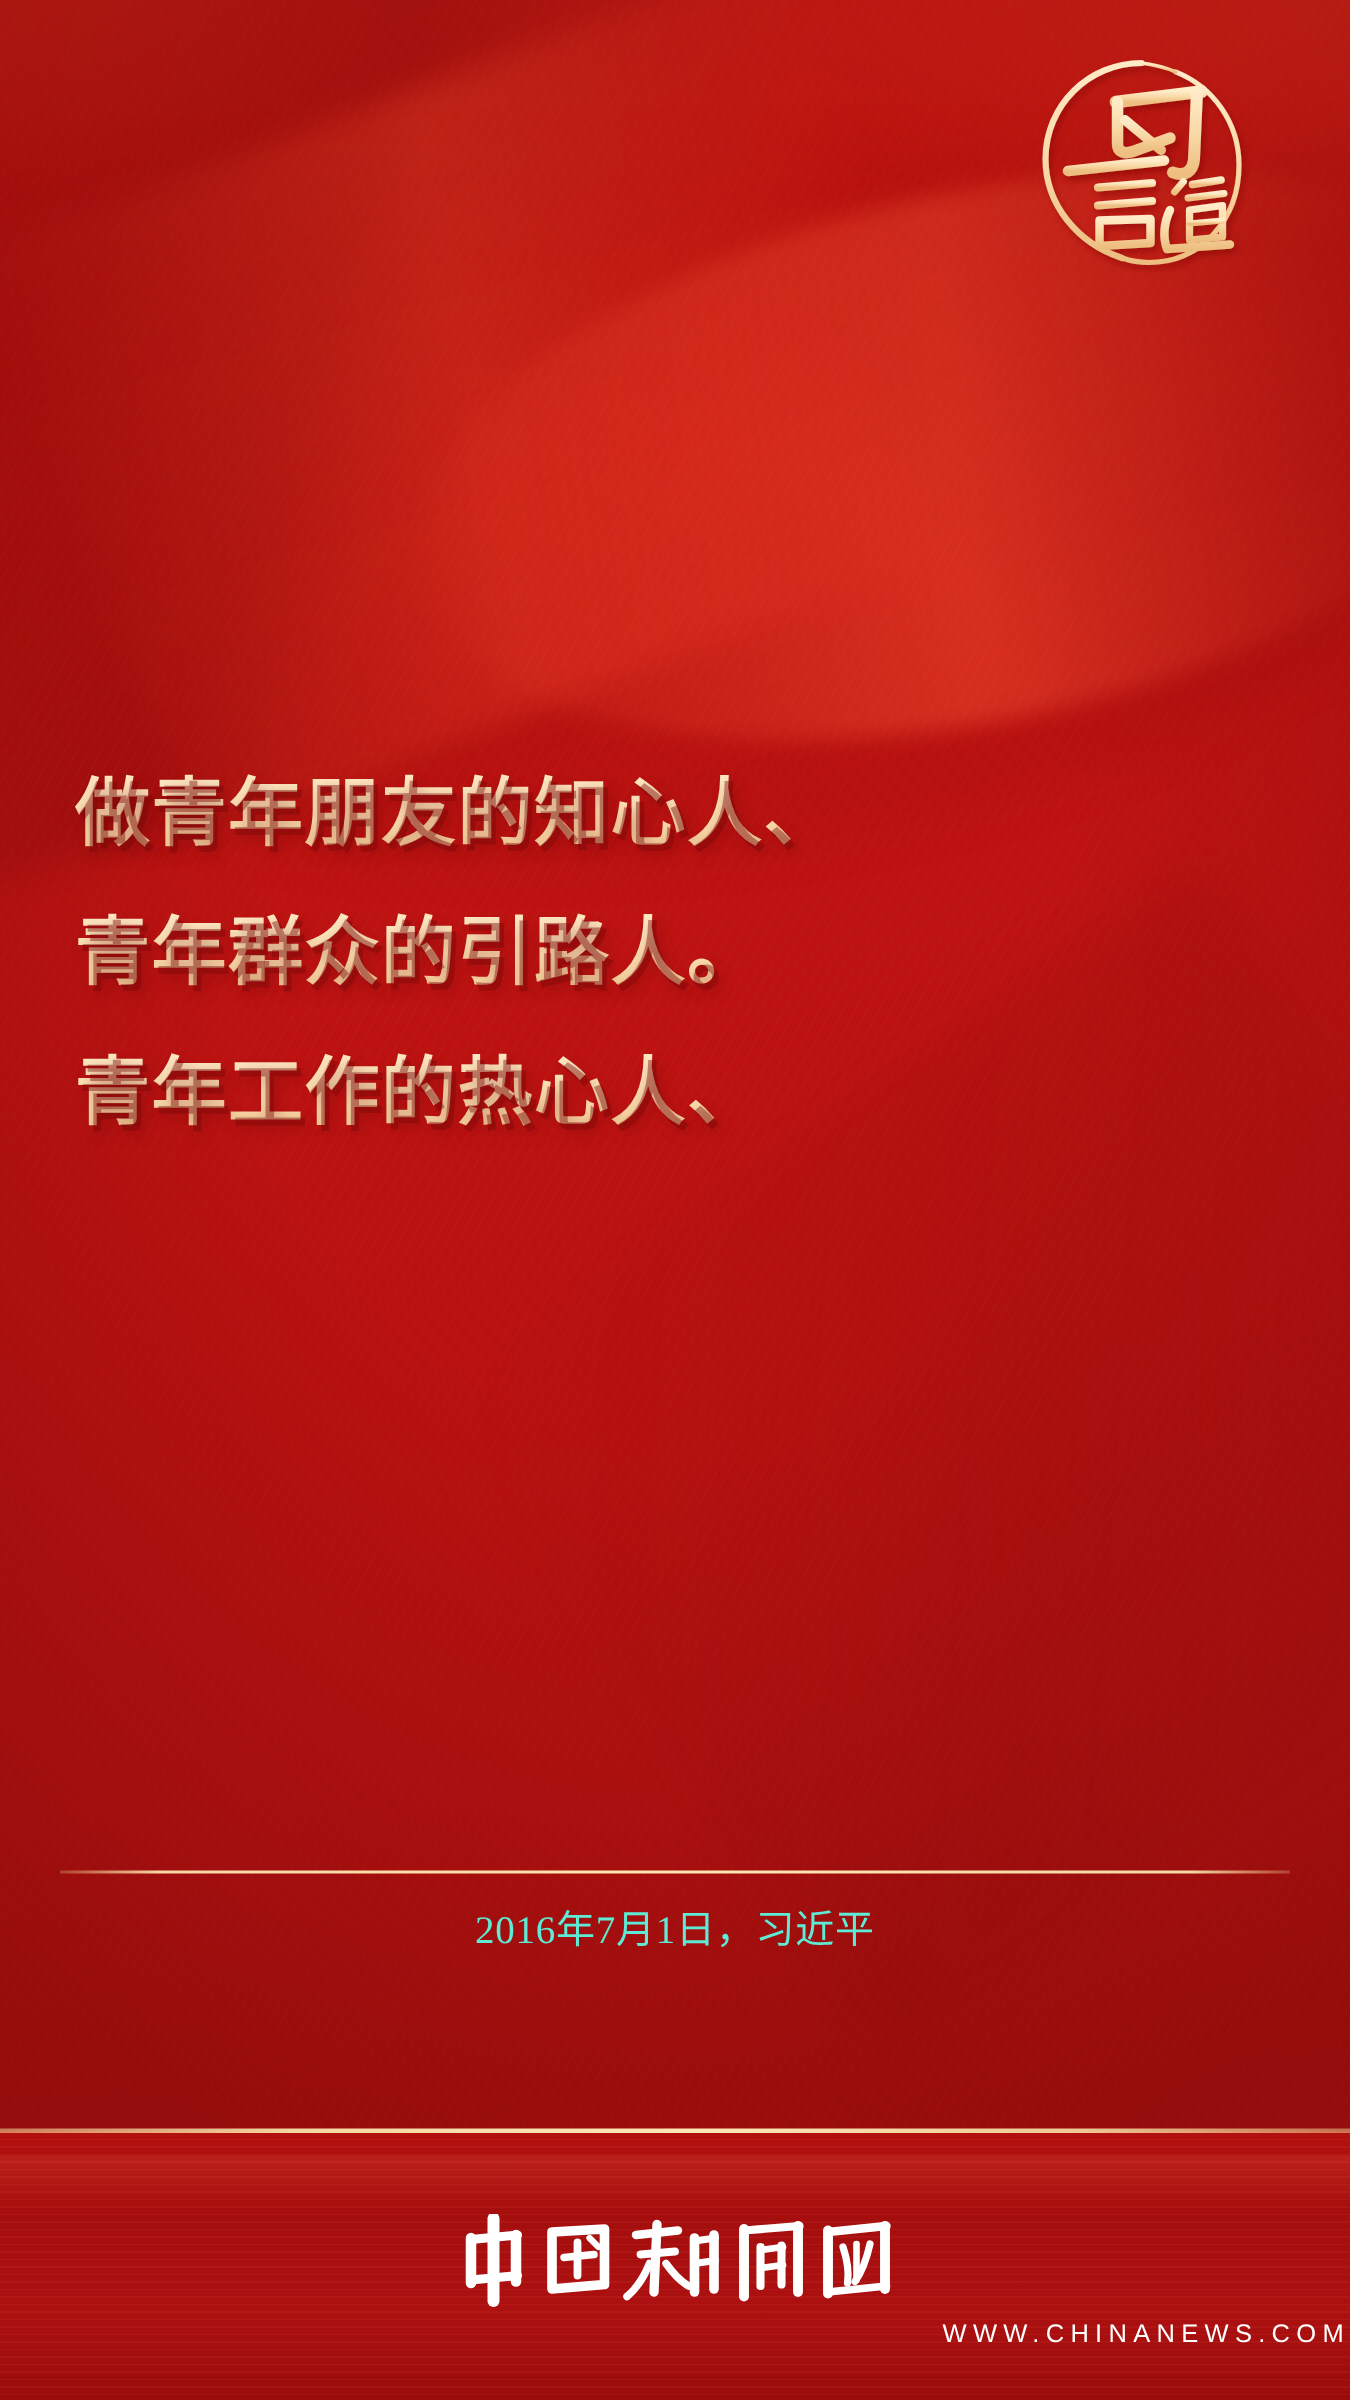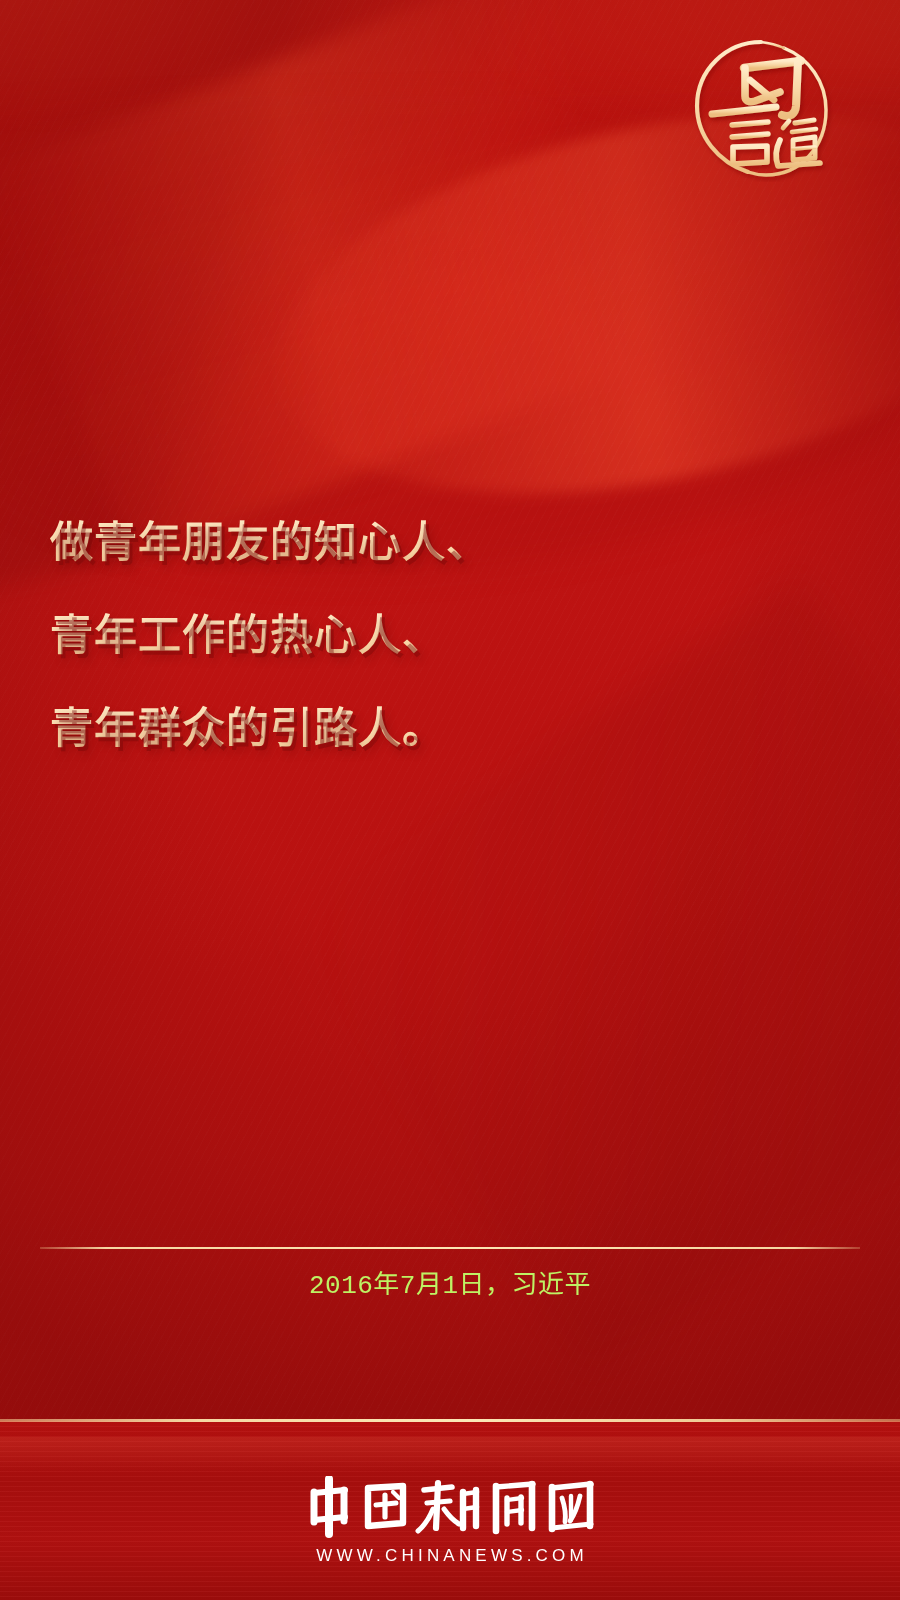--- a/index.html
+++ b/index.html
@@ -125,21 +125,21 @@
   
   .quote {
     position: absolute;
     left: 50px;
     top: 496px;
     width: 800px;
   }
   .quote-line {
     font-family: "Liberation Sans", "DejaVu Sans", sans-serif;
     font-weight: 700;
-    font-size: 43px;
+    font-size: 50px;
     line-height: 93px;
     letter-spacing: 1px;
     color: #FBDEB0;
     white-space: nowrap;
     text-shadow:
       3px 4px 0 rgba(120,8,8,0.42),
       5px 7px 9px rgba(110,6,6,0.30);
     background: linear-gradient(180deg, #FFF0D4 0%, #FBDFB2 46%, #F2C488 100%);
     -webkit-background-clip: text;
     background-clip: text;
@@ -163,25 +163,25 @@
 
   
   .attrib {
     position: absolute;
     left: 0;
     right: 0;
     top: 1266px;
     text-align: center;
   }
   .attrib-line {
-    font-family: Liberation Mono, monospace;
+    font-family: Liberation Serif, serif;
     font-size: 26px;
     line-height: 41px;
     letter-spacing: 0.5px;
-    color: #bef264;
+    color: #5eead4;
   }
 
   
   .footer-band {
     position: absolute;
     left: 0;
     right: 0;
     top: 1421px;
     height: 179px;
     background:
@@ -211,21 +211,21 @@
     left: 0; right: 0;
     top: 1437px;
     height: 34px;
     background: linear-gradient(180deg, rgba(255,120,90,0.16) 0%, rgba(255,120,90,0) 100%);
   }
 
   .brand {
     position: absolute;
     left: 0; right: 0;
     top: 1476px;
-    text-align: center;
+    text-align: right;
   }
   .brand-mark { display: block; margin: 0 auto; }
   .brand-url {
     margin-top: 8px;
     font-family: "Liberation Sans", "DejaVu Sans", sans-serif;
     font-size: 17px;
     letter-spacing: 4.2px;
     color: #FFFFFF;
     text-indent: 4.2px;
   }
@@ -278,22 +278,22 @@
         <path d="M104 96 L128 93" fill="none" stroke="url(#goldg)" stroke-width="4.6" stroke-linecap="round"></path>
         <path d="M105 104 L105 124 L127 122 L127 101 Z" fill="none" stroke="url(#goldg)" stroke-width="4.8" stroke-linejoin="round"></path>
         <path d="M105 113 L127 111" fill="none" stroke="url(#goldg)" stroke-width="4" stroke-linecap="round"></path>
         <path d="M92 104 C88 112 87 122 90 130 L132 127" fill="none" stroke="url(#goldg)" stroke-width="5.6" stroke-linecap="round" stroke-linejoin="round"></path>
       </g>
     </svg>
   </div>
 
   <div class="quote">
     <div class="quote-line">做青年朋友的知心人、</div>
+    <div class="quote-line">青年群众的引路人。</div>
     <div class="quote-line">青年工作的热心人、</div>
-    <div class="quote-line">青年群众的引路人。</div>
   </div>
 
   <div class="divider"></div>
 
   <div class="attrib">
     <div class="attrib-line">2016年7月1日，习近平</div>
   </div>
 
   <div class="footer-band"></div>
   <div class="footer-topline"></div>

